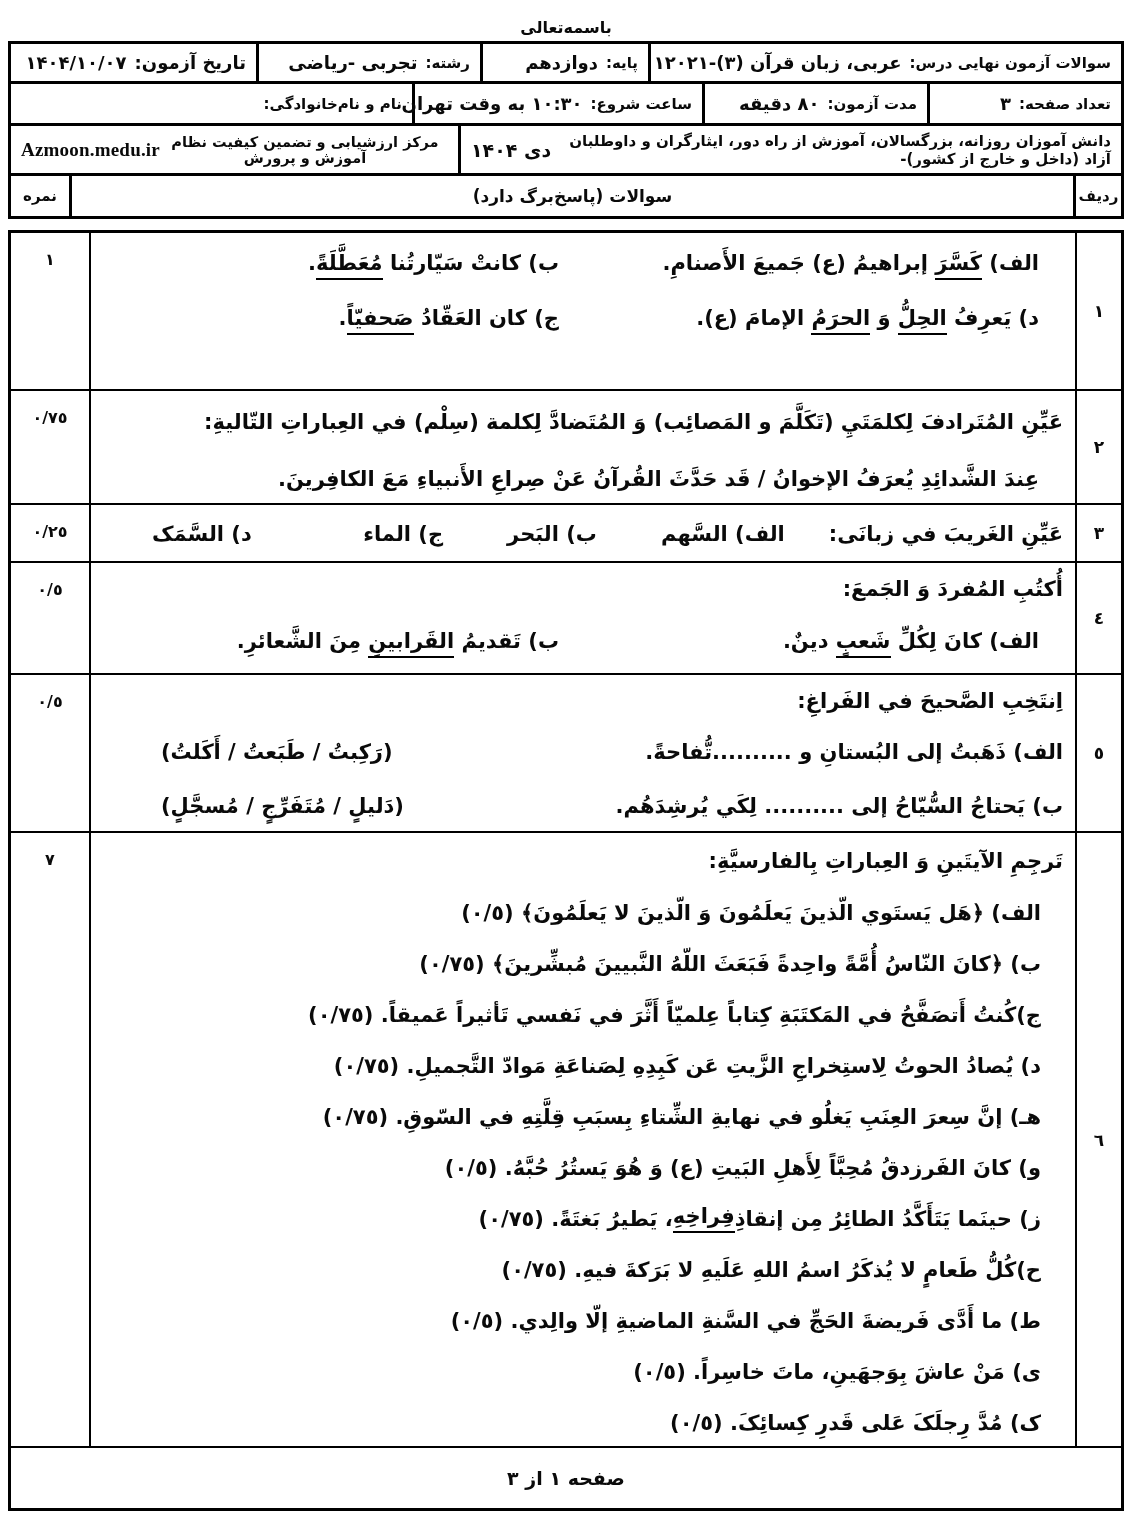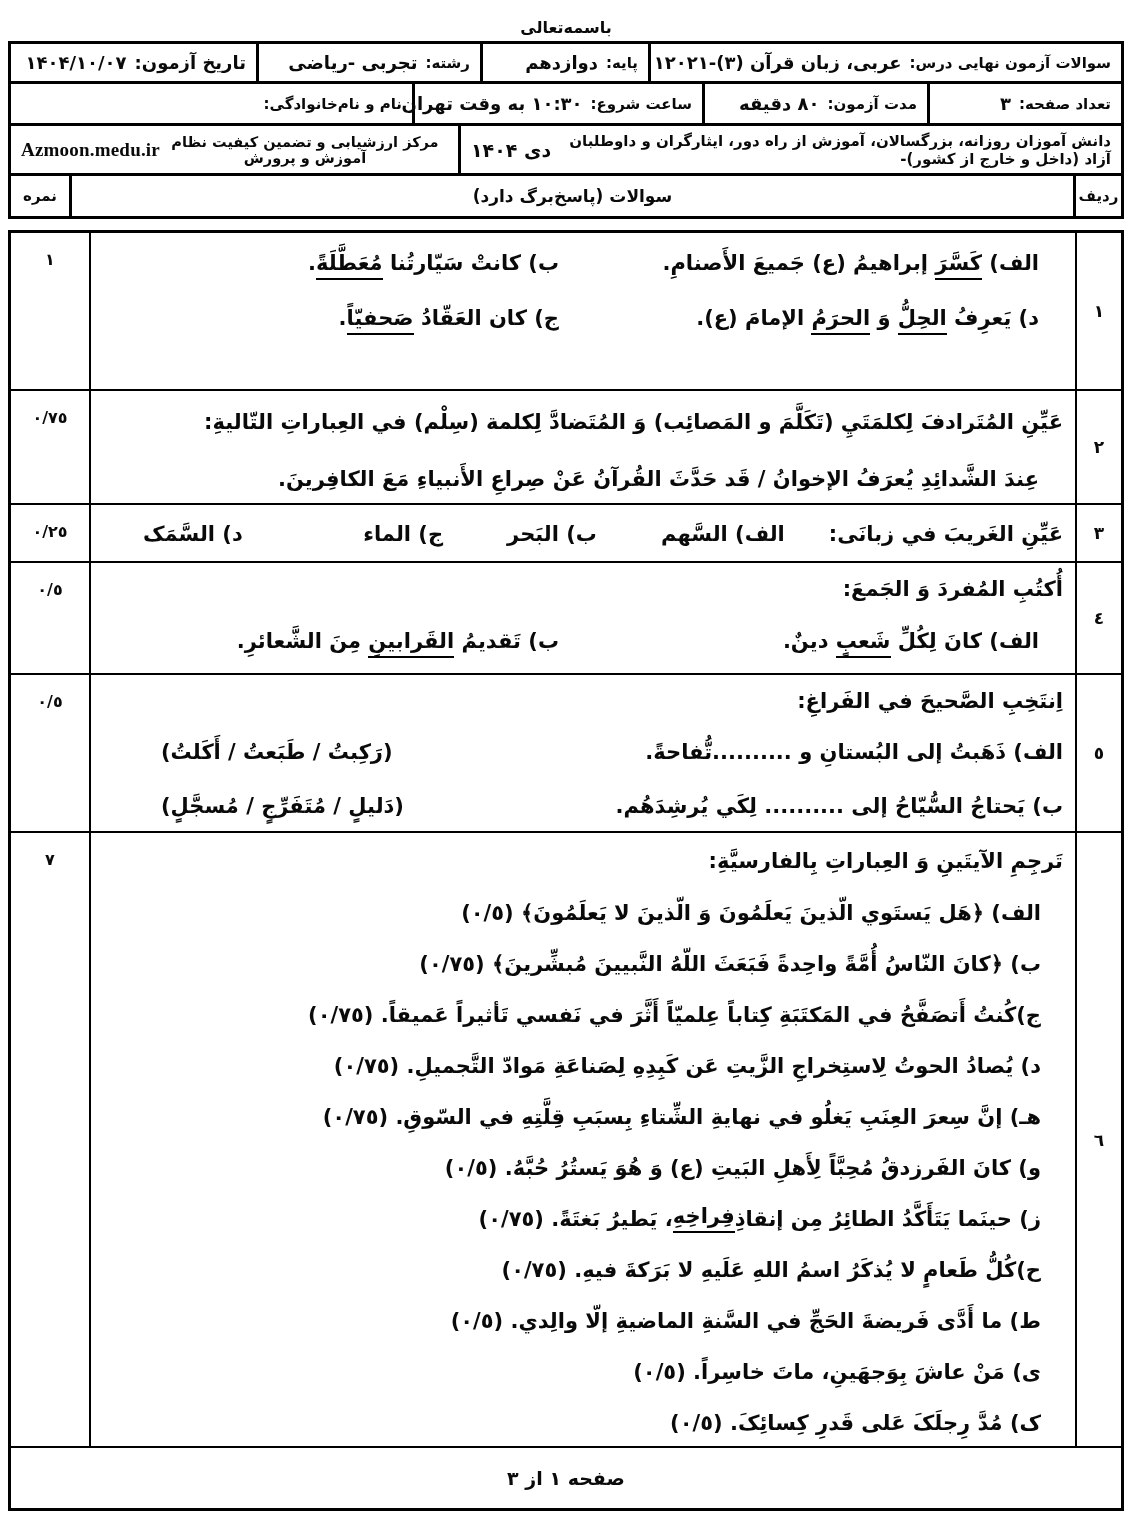--- a/index.html
+++ b/index.html
@@ -47,21 +47,21 @@
   .t  { height: 48px; }
   .opts { height: 55px; align-items: center; }
   .half { width: 50%; padding-right: 24px; }
   .ind { padding-right: 24px; }
   .u { border-bottom: 2px solid #000; padding-bottom: 3px; }
 
   .q2l { height: 57px; }
   .q3l { height: 54px; padding-left: 40px; }
   .q3l .q3t { margin-left: 44px; }
   .q3o { margin-left: 64px; white-space: nowrap; }
-  .q3o-last { margin-left: 0; margin-right: auto; }
+  .q3o-last { margin-left: 9px; margin-right: auto; }
   .q5r { height: 54px; display: flex; justify-content: space-between; align-items: center; padding-left: 58px; }
   .q6t { height: 52px; }
   .q6i { height: 51px; padding-right: 22px; }
 
   .qfooter { height: 60px; display: flex; align-items: center; justify-content: center; font-size: 19px; font-weight: 700; }
   .qrow-footer { border-bottom: none; }
 </style>
 </head>
 <body>
 

